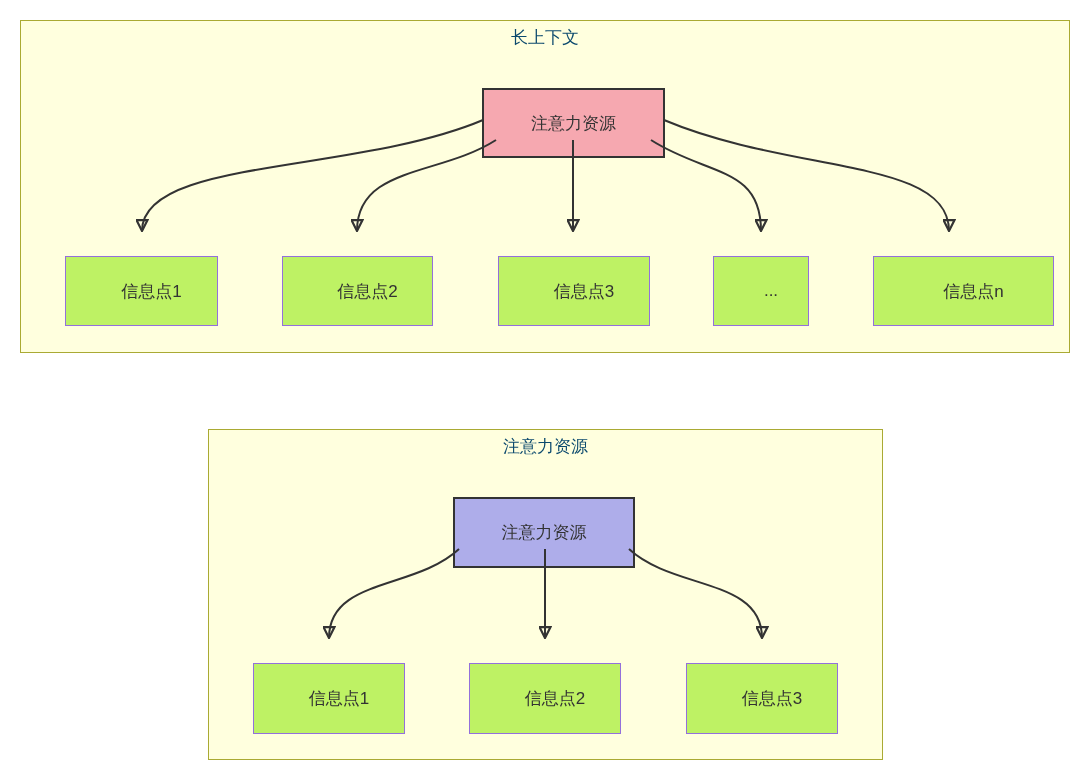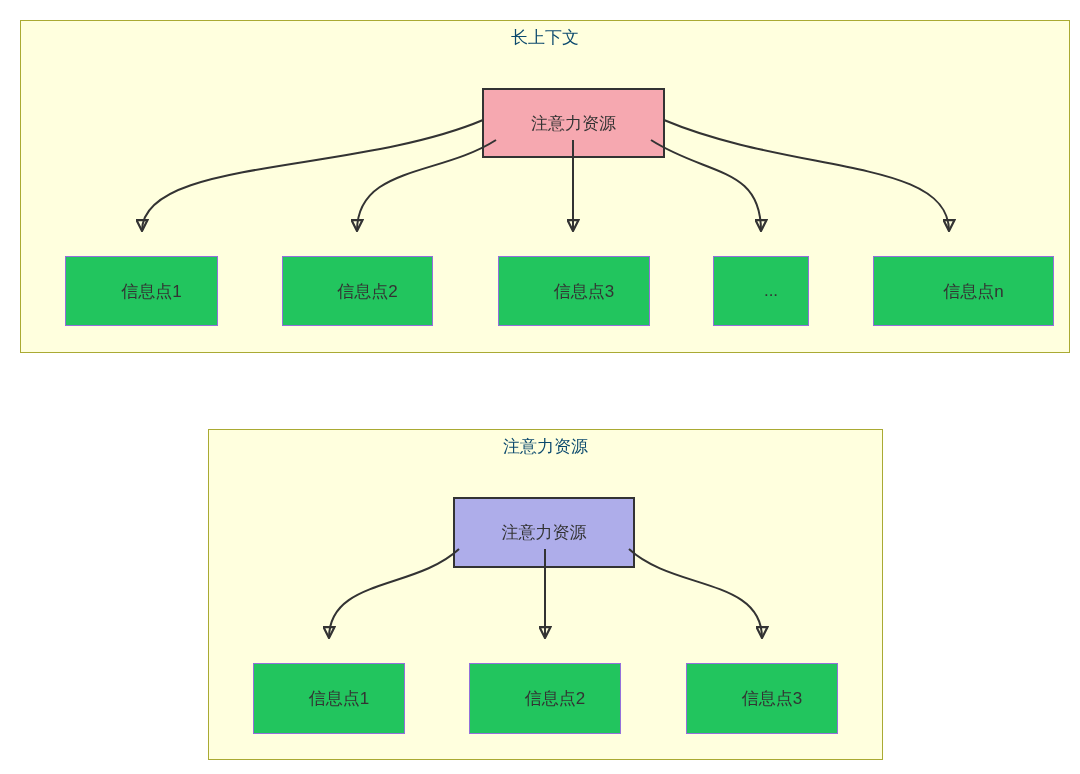--- a/index.html
+++ b/index.html
@@ -13,21 +13,21 @@
   }
   .cluster-title {
     position:absolute; left:0; right:0; top:5px;
     text-align:center; font-size:17px; color:#0c4a6e;
   }
   .node {
     position:absolute; box-sizing:border-box;
     display:flex; align-items:center; justify-content:center;
     font-size:17px; color:#333333; text-align:center;margin-top:20px;
   }
-  .child-node { background:#22c55e; border:1.3px solid #9370db;padding-left:20px; }
+  .child-node { background:#bef264; border:1.3px solid #9370db;padding-left:20px; }
   .root-top    { background:#f6a8b0; border:2.6px solid #333333; }
   .root-bottom { background:#aeadea; border:2.6px solid #333333; }
   svg.edges { position:absolute; left:0; top:0; pointer-events:none; }
   svg.edges path { fill:none; stroke:#333333; stroke-width:2px; }
 </style>
 </head>
 <body>
 
 <div class="cluster" style="left:20px; top:20px; width:1050px; height:333px;">
   <div class="cluster-title">长上下文</div>

